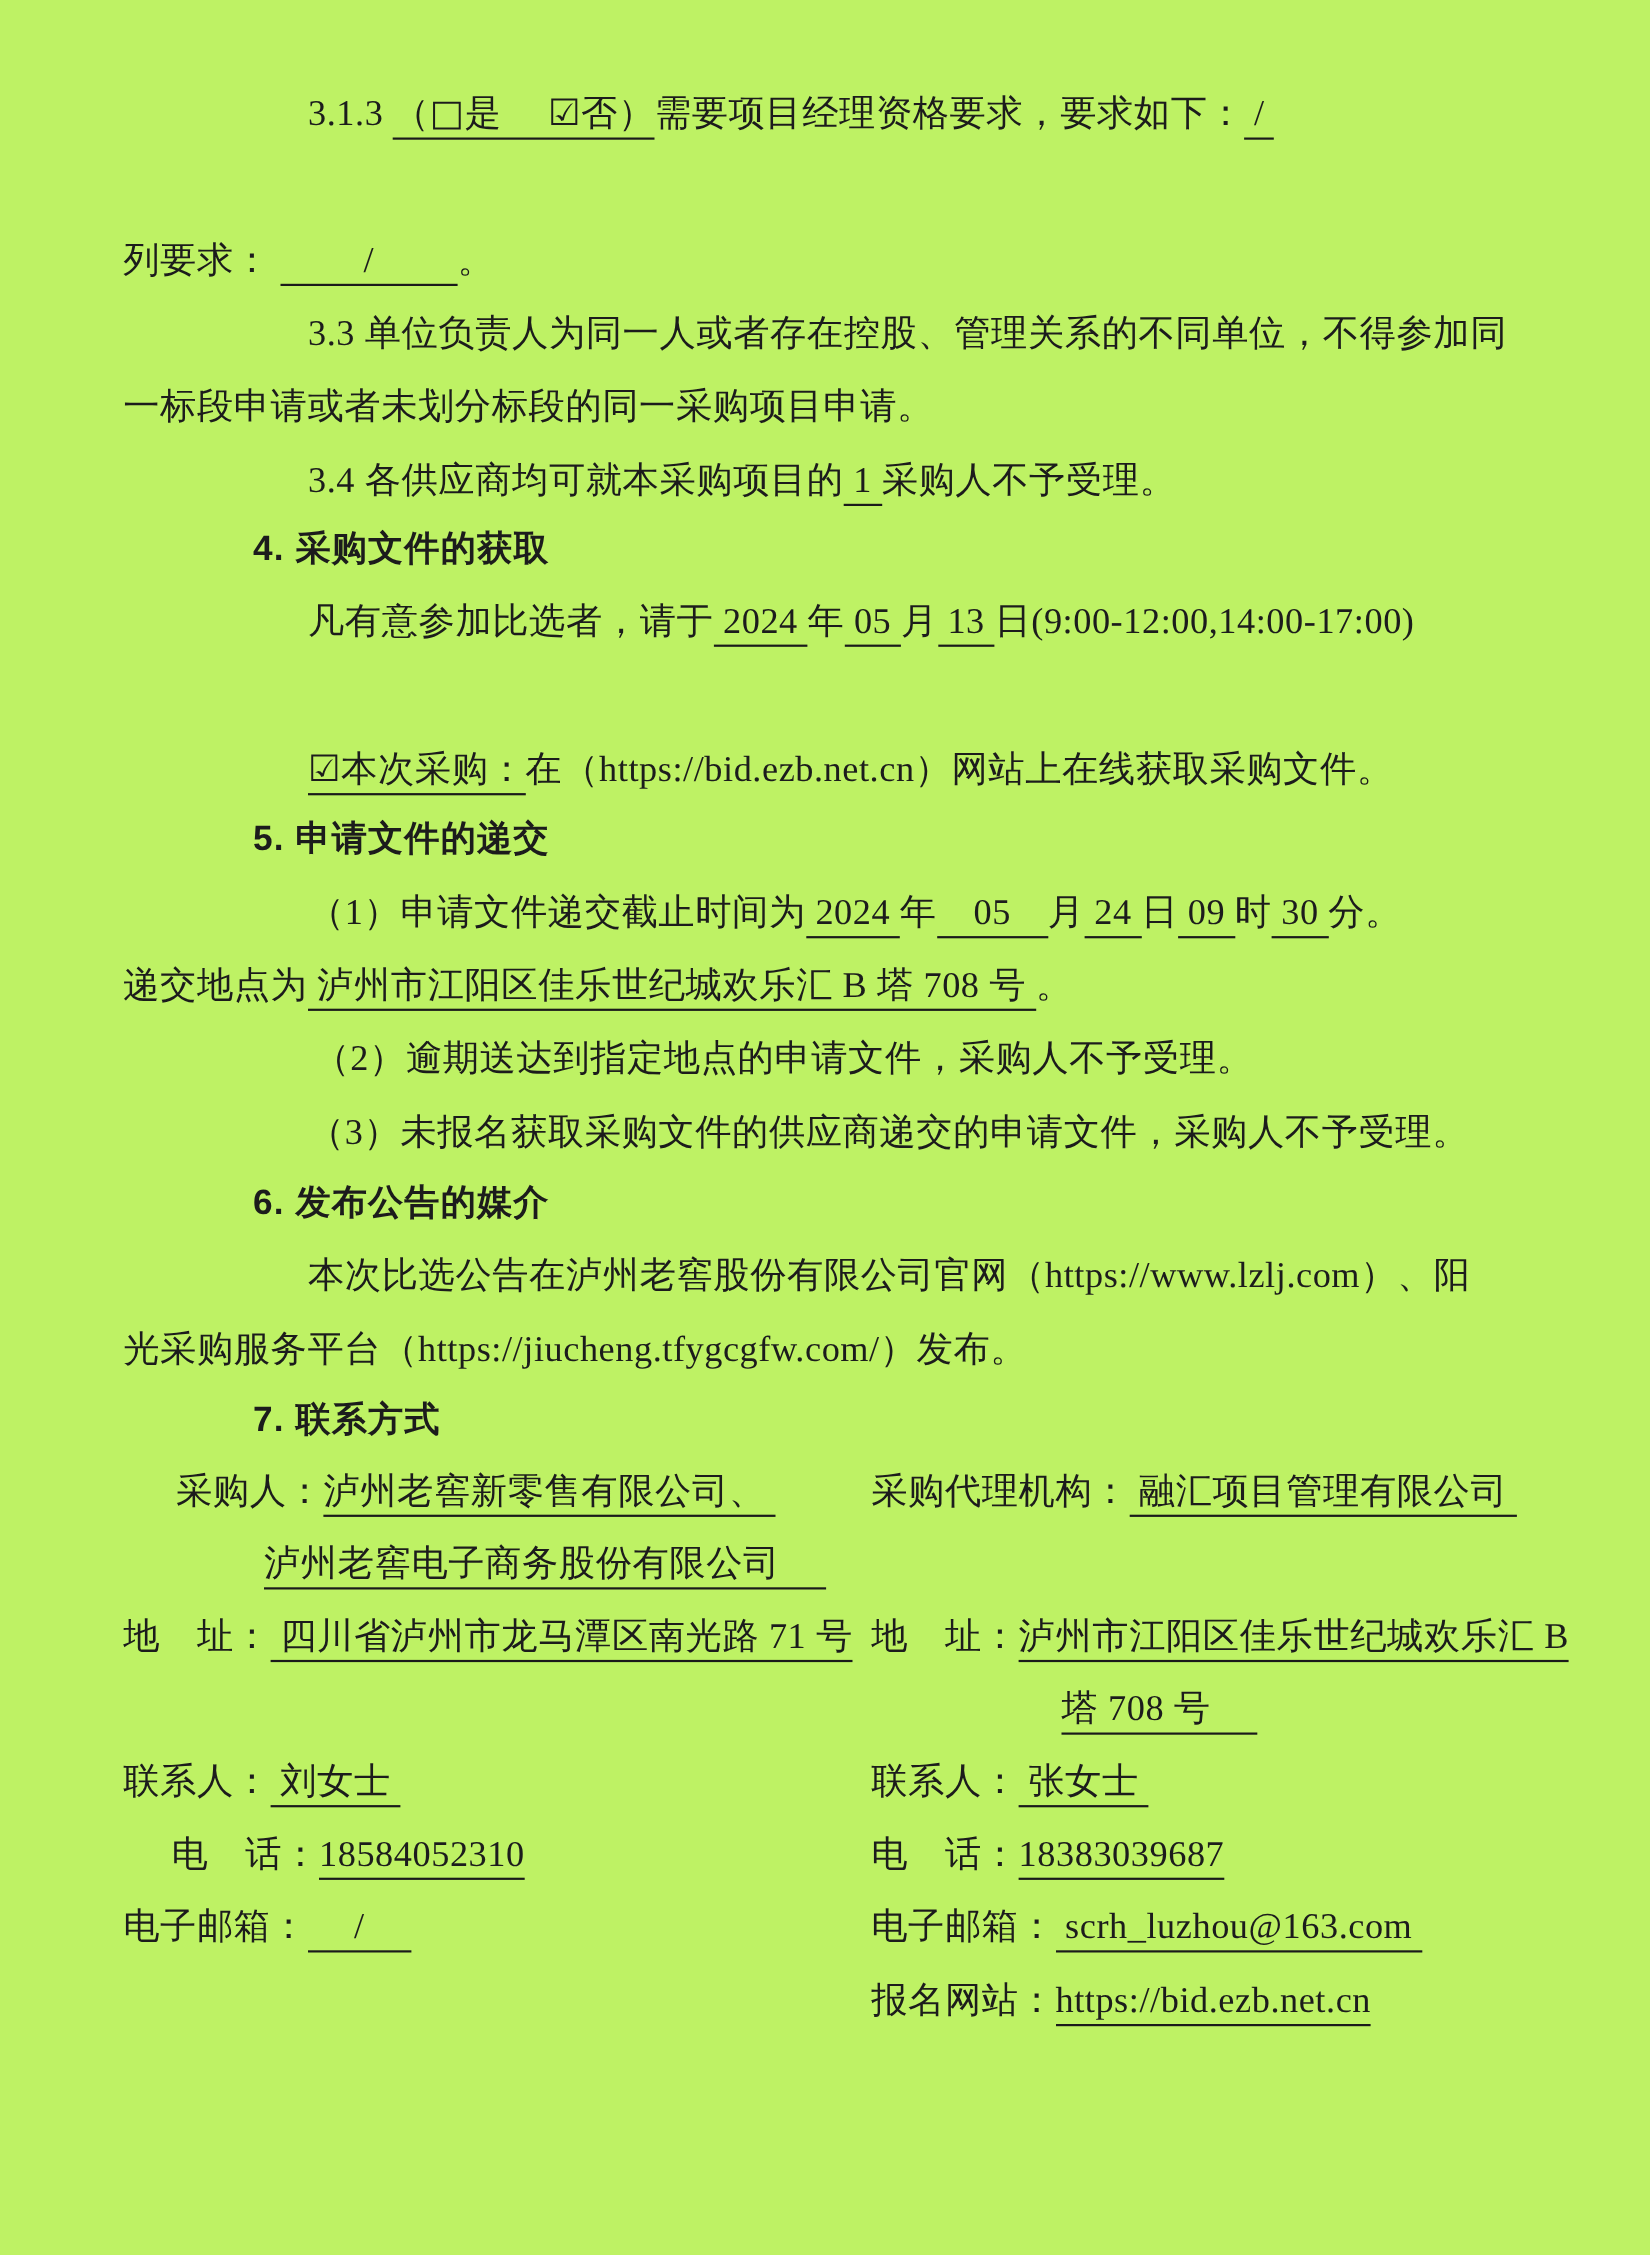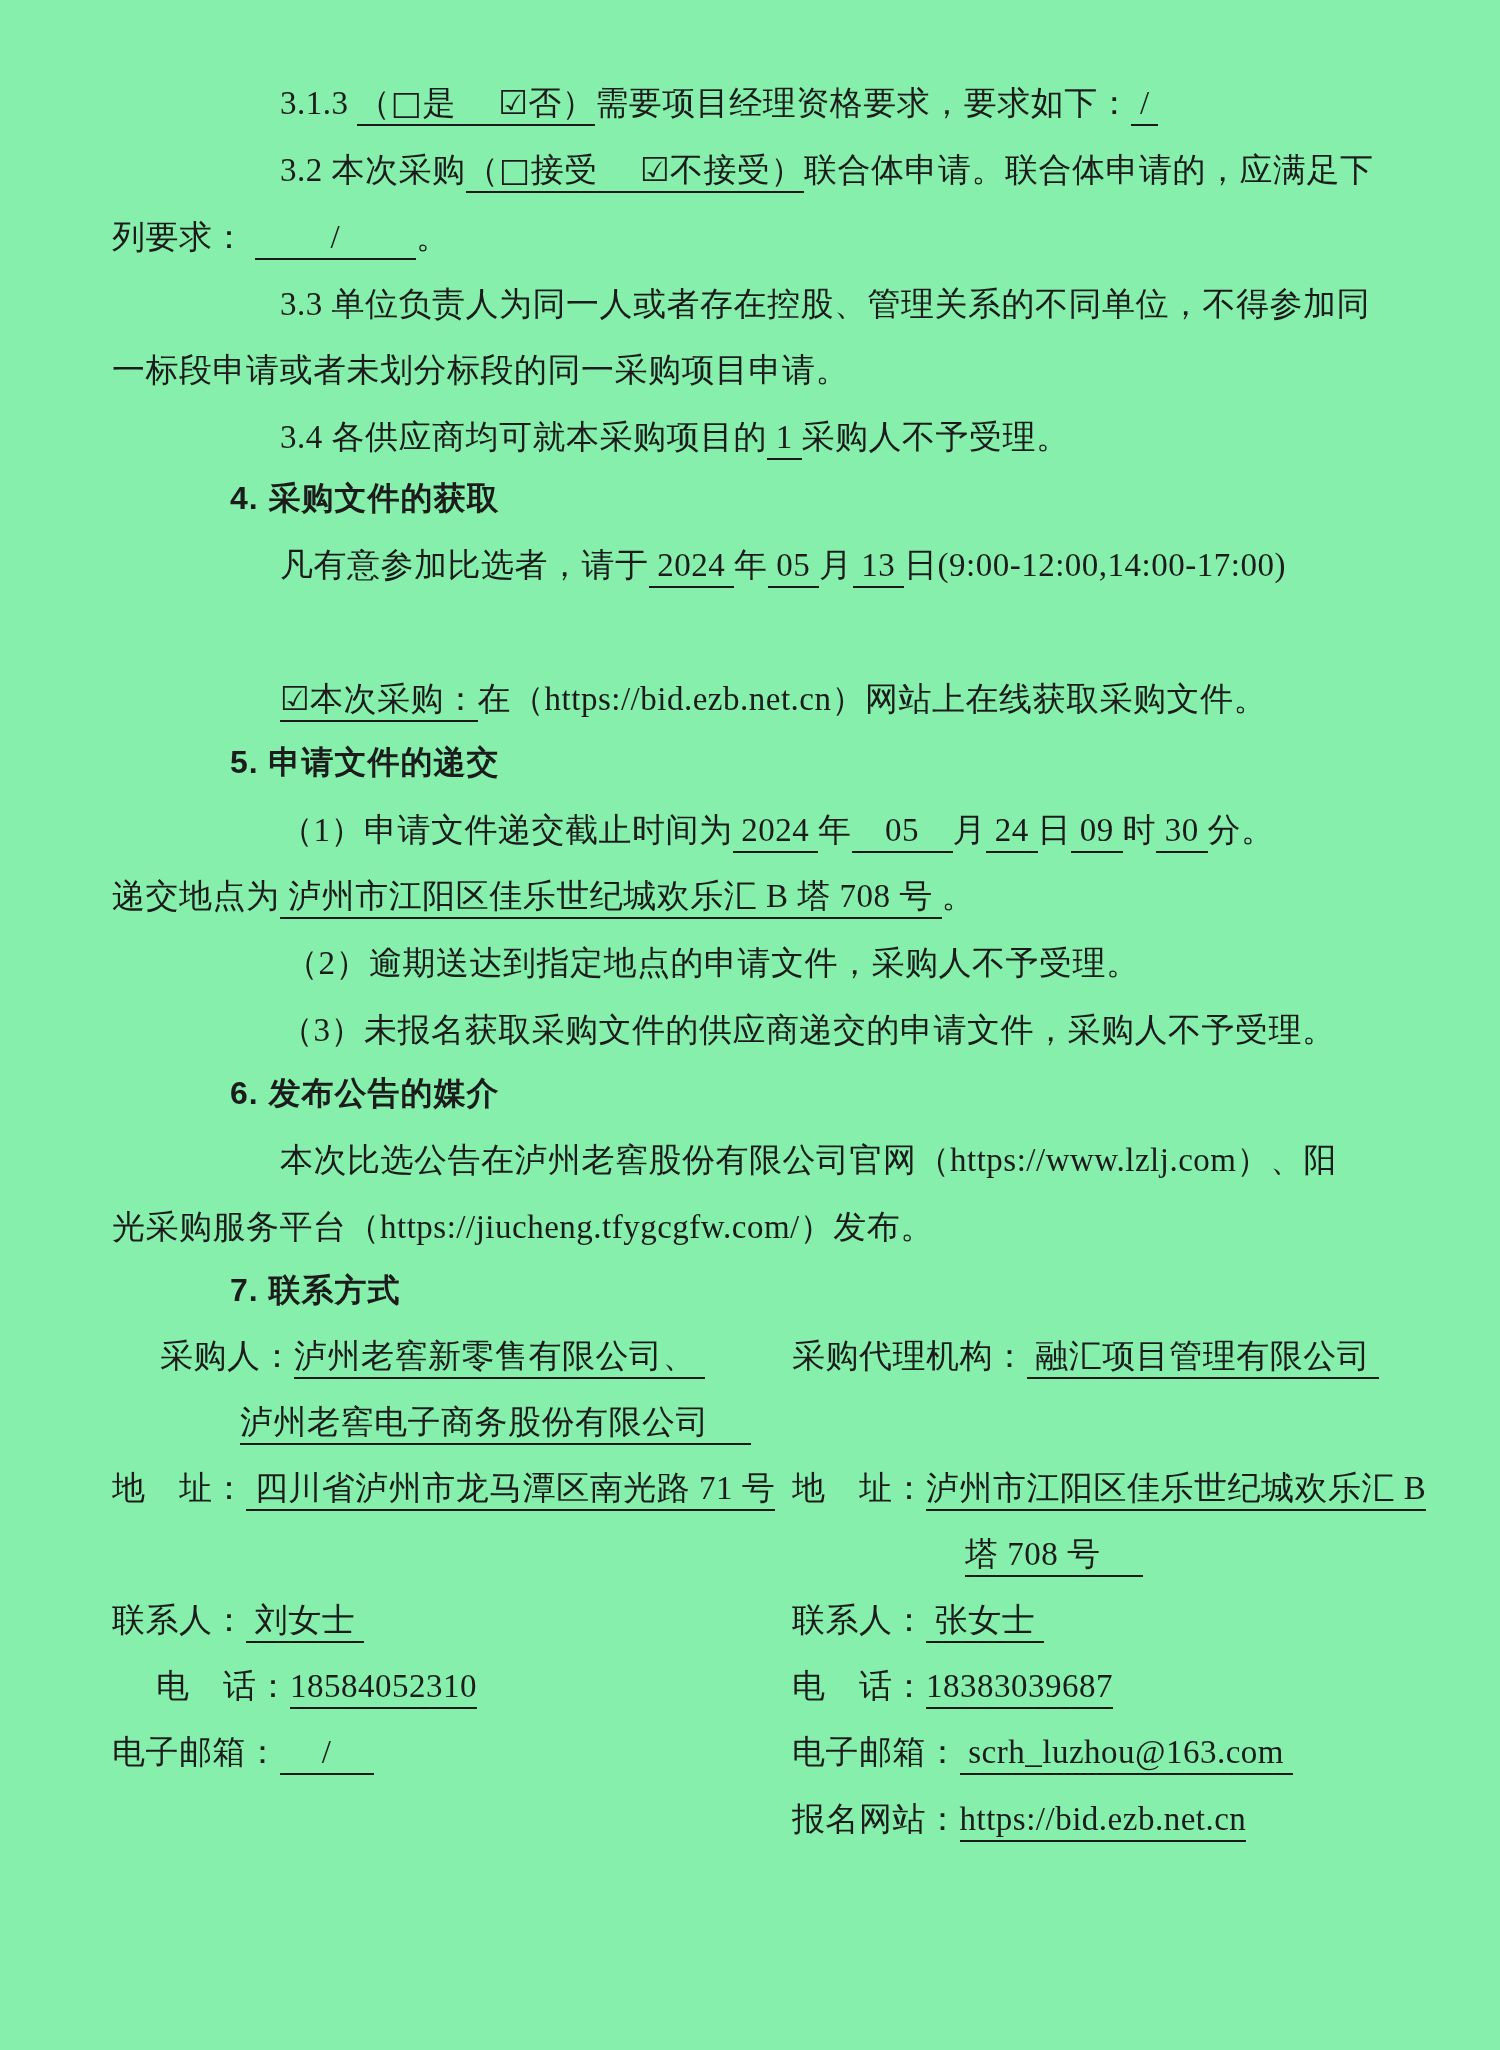--- a/index.html
+++ b/index.html
@@ -30,23 +30,22 @@
     border-bottom:2px solid #1a1a1a;
     padding-bottom:3px;
   }
   .cb{
     font-family:"DejaVu Sans","Liberation Sans",sans-serif;
   }
 </style>
 </head>
 <body>
 
-<div class="page" id="doc-page" style="background: #86efac; color: rgb(28, 28, 28);">
+<div class="page" id="doc-page" style="background: #bef264; color: rgb(28, 28, 28);">
     <div class="line" style="left: 280px; top: 81px;"><span>3.1.3 </span><span class="u"><span>（</span><span class="cb">□</span><span>是　 </span><span class="cb">☑</span><span>否）</span></span><span>需要项目经理资格要求，要求如下：</span><span class="u"> / </span></div>
-    <div class="line" style="left: 280px; top: 148px;"><span>3.2 本次采购</span><span class="u"><span>（</span><span class="cb">□</span><span>接受　 </span><span class="cb">☑</span><span>不接受）</span></span><span>联合体申请。联合体申请的，应满足下</span></div>
     <div class="line" style="left: 112px; top: 215px;"><span>列要求： </span><span class="u">　　 / 　　</span><span>。</span></div>
     <div class="line" style="left: 280px; top: 282px;"><span>3.3 单位负责人为同一人或者存在控股、管理关系的不同单位，不得参加同</span></div>
     <div class="line" style="left: 112px; top: 348px;"><span>一标段申请或者未划分标段的同一采购项目申请。</span></div>
     <div class="line" style="left: 280px; top: 415px;"><span>3.4 各供应商均可就本采购项目的</span><span class="u"> 1 </span><span>采购人不予受理。</span></div>
     <div class="line heading" style="left: 230px; top: 476px;"><span>4. 采购文件的获取</span></div>
     <div class="line" style="left: 280px; top: 543px;"><span>凡有意参加比选者，请于</span><span class="u"> 2024 </span><span>年</span><span class="u"> 05 </span><span>月</span><span class="u"> 13 </span><span>日(9:00-12:00,14:00-17:00)</span></div>
     <div class="line" style="left: 280px; top: 677px;"><span class="u"><span class="cb">☑</span><span>本次采购：</span></span><span>在（https://bid.ezb.net.cn）网站上在线获取采购文件。</span></div>
     <div class="line heading" style="left: 230px; top: 740px;"><span>5. 申请文件的递交</span></div>
     <div class="line" style="left: 280px; top: 808px;"><span>（1）申请文件递交截止时间为</span><span class="u"> 2024 </span><span>年</span><span class="u">　05　</span><span>月</span><span class="u"> 24 </span><span>日</span><span class="u"> 09 </span><span>时</span><span class="u"> 30 </span><span>分。</span></div>
     <div class="line" style="left: 112px; top: 874px;"><span>递交地点为</span><span class="u"> 泸州市江阳区佳乐世纪城欢乐汇 B 塔 708 号 </span><span>。</span></div>

